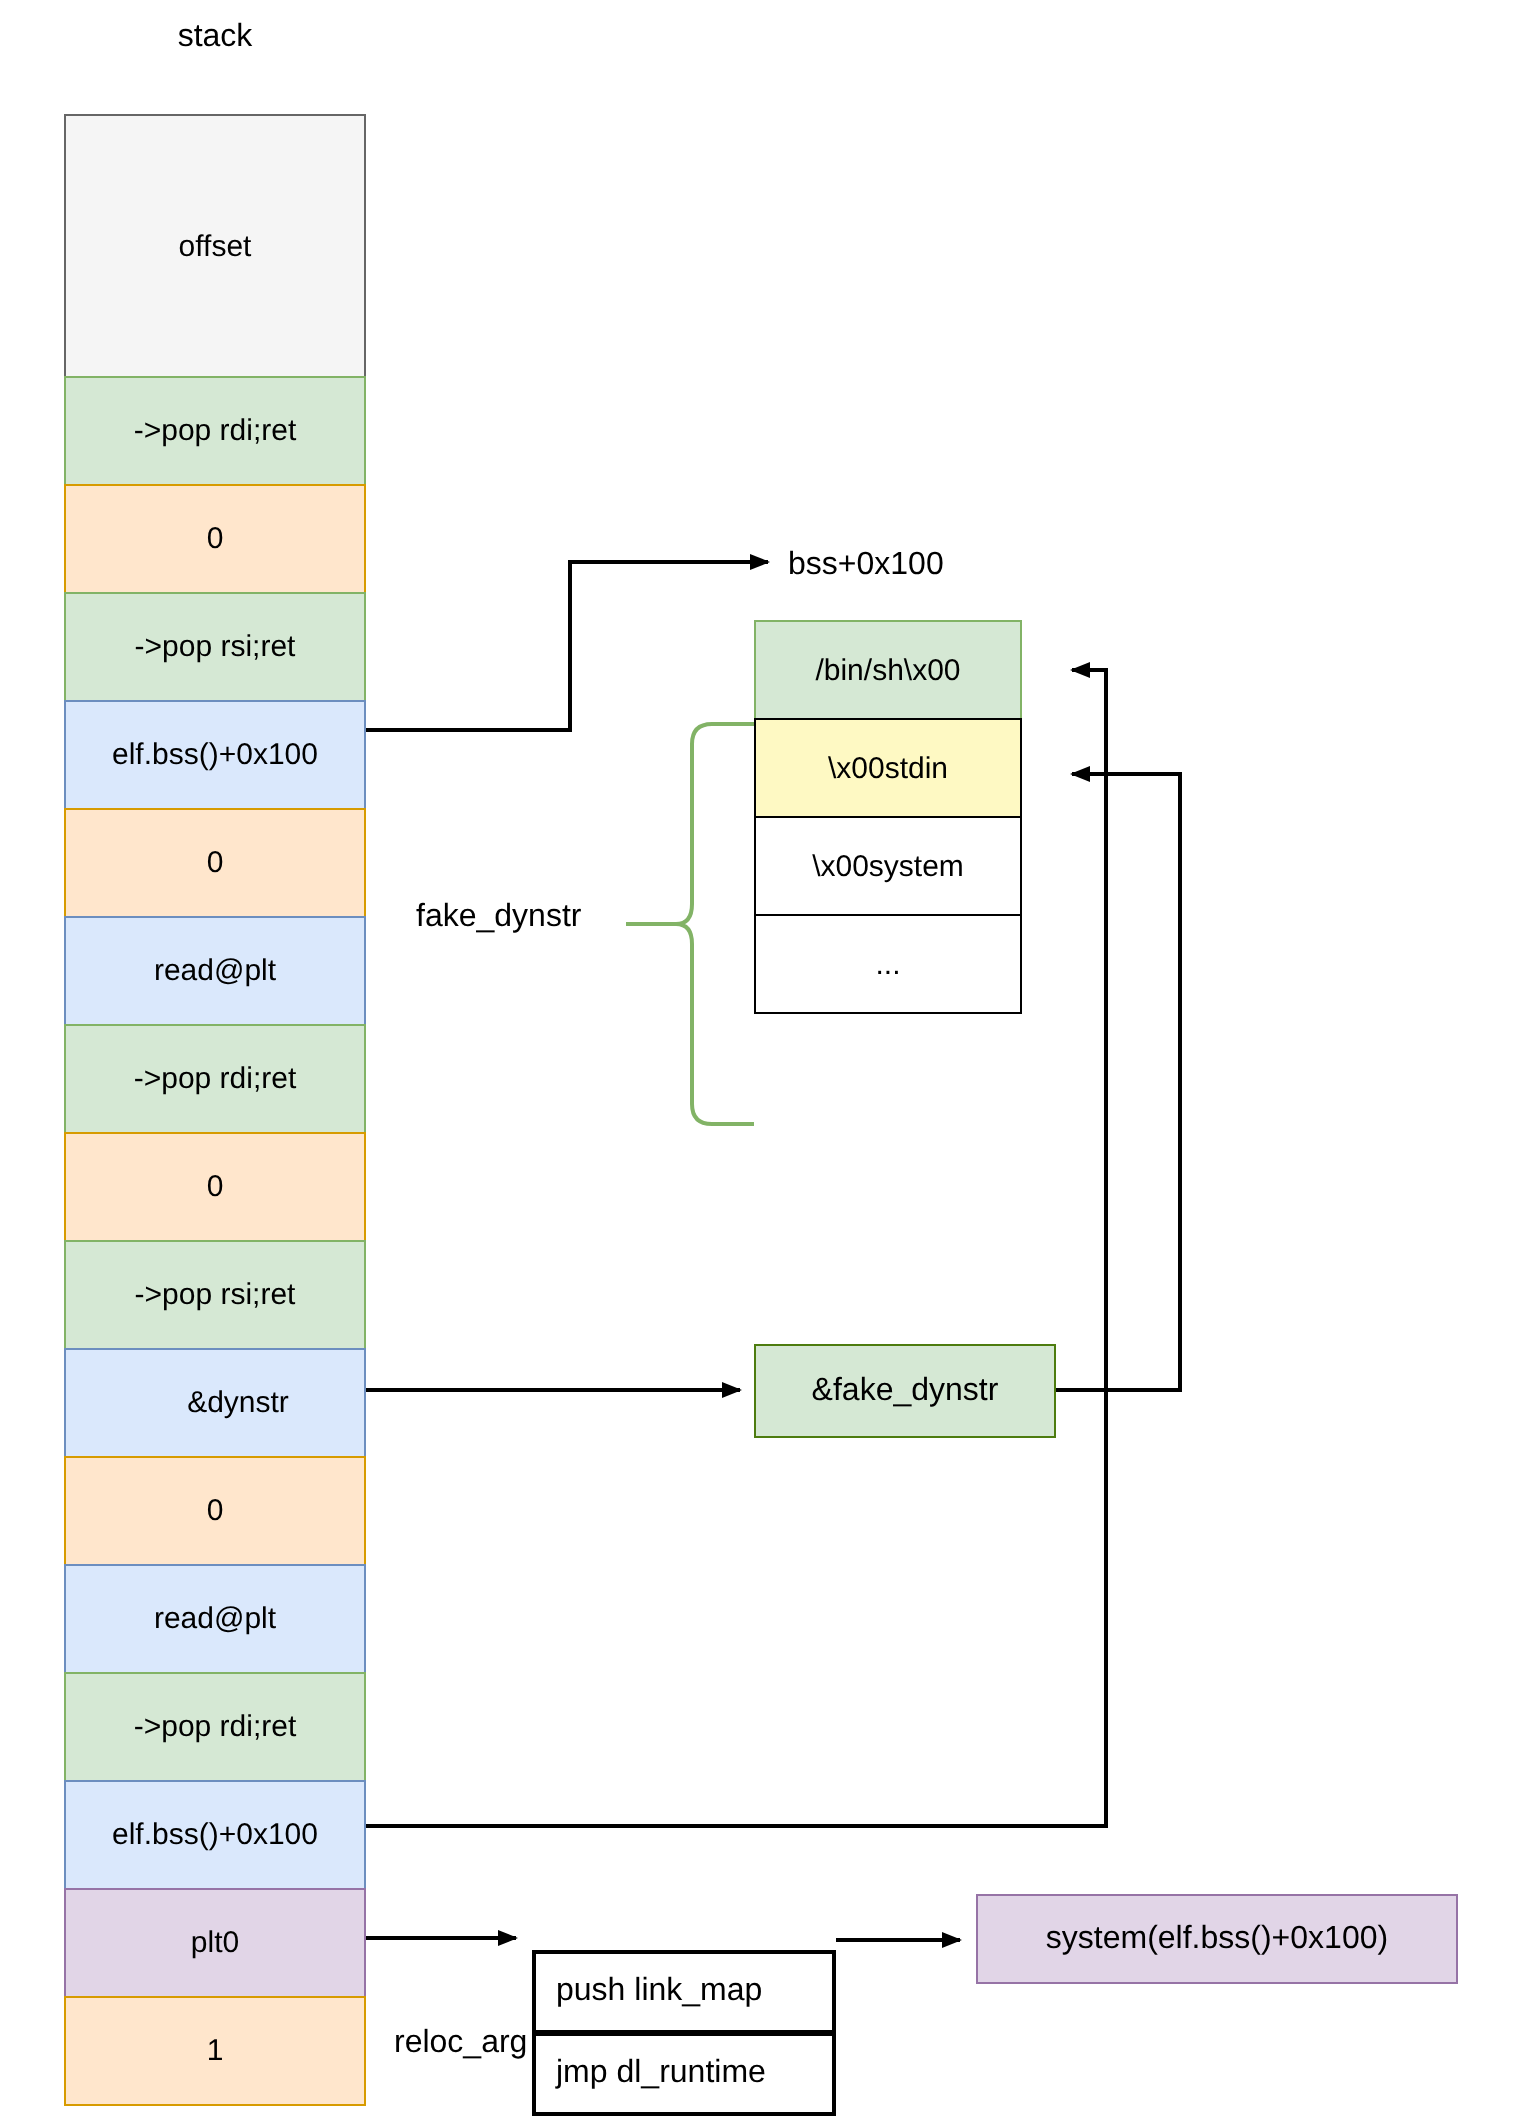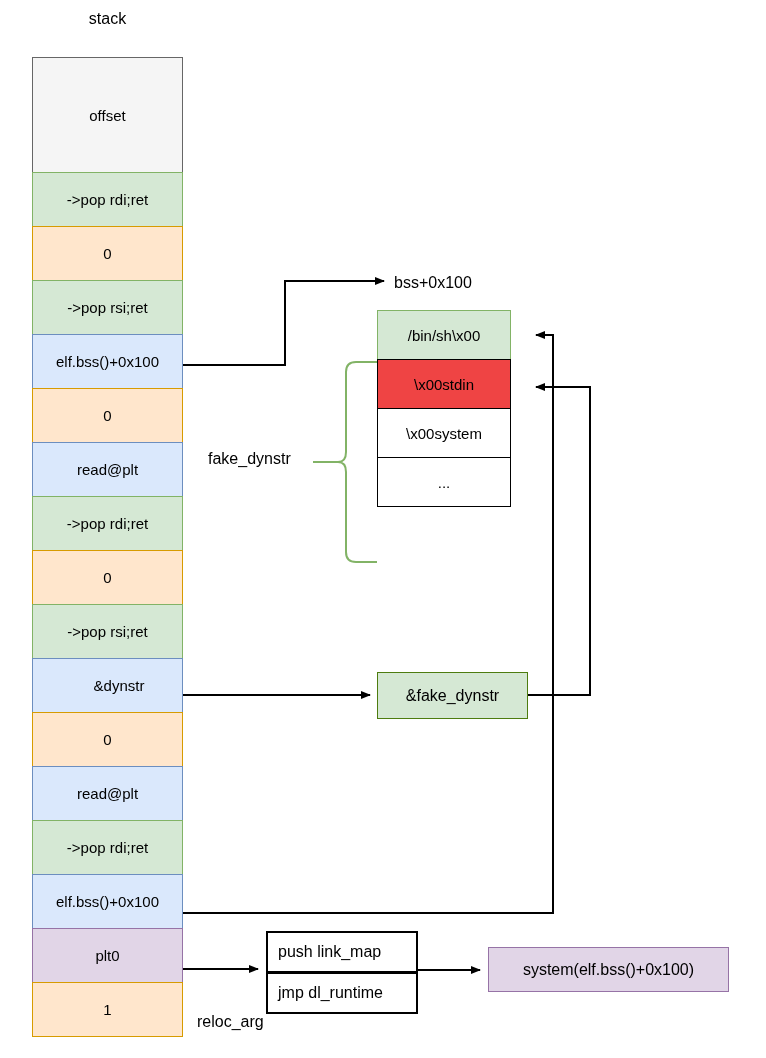--- a/index.html
+++ b/index.html
@@ -12,21 +12,21 @@
   }
   .abs{position:absolute;box-sizing:border-box;}
   
   #stack-column{left:32px;top:57px;width:151px;}
   .stack-cell{
     position:relative;box-sizing:border-box;
     height:55px;display:flex;align-items:center;justify-content:center;
     font-size:15px;border:1px solid transparent;margin-top:-1px;
   }
   .stack-cell:first-child{margin-top:0;}
-  .tall{height:116px;}
+  .tall{height:132px;}
 
   
   .label{font-size:16px;white-space:nowrap;}
 
   
   .membox{
     width:134px;height:50px;border:1px solid #000000;background:#ffffff;
     display:flex;align-items:center;justify-content:center;font-size:15px;
     margin-top:-1px;box-sizing:border-box;
   }
@@ -104,42 +104,42 @@
     </div>
     <div class="stack-cell" style="background: rgb(255, 230, 204); border-color: rgb(215, 155, 0);">
       <span>1</span>
     </div>
   </div>
 
 <div class="abs" id="memory-block" style="left:377px;top:310px;width:151px;">
     <div class="membox first" style="background: rgb(213, 232, 212); border-color: rgb(130, 179, 102);">
       <span>/bin/sh\x00</span>
     </div>
-    <div class="membox" style="background: #ef4444; border-color: rgb(0, 0, 0); justify-content: center;">
+    <div class="membox" style="background: #fef9c3; border-color: rgb(0, 0, 0); justify-content: center;">
       <span>\x00stdin</span>
     </div>
     <div class="membox" style="background: rgb(255, 255, 255); border-color: rgb(0, 0, 0);">
       <span>\x00system</span>
     </div>
     <div class="membox" style="background: rgb(255, 255, 255); border-color: rgb(0, 0, 0);">
       <span>...</span>
     </div>
   </div>
 
 <div class="abs label" style="left:394px;top:274px;">bss+0x100</div>
 
 <div class="abs label" style="left:208px;top:450px;">fake_dynstr</div>
 
 <div class="abs label" style="left:197px;top:1013px;">reloc_arg</div>
 
 <div class="abs greenbox" style="left:377px;top:672px;width:151px;height:47px;">
   <span>&amp;fake_dynstr</span>
 </div>
 
-<div class="abs" style="left:266px;top:931px;width:152px;height:83px;border:2px solid #000;background:#84cc16;">
+<div class="abs" style="left:266px;top:975px;width:152px;height:83px;border:2px solid #000;background:#84cc16;">
   <div class="plainbox" style="position:absolute;left:-2px;top:-2px;width:152px;height:42px;border:2px solid #000;">
     <span>push link_map</span>
   </div>
   <div class="plainbox" style="position:absolute;left:-2px;top:39px;width:152px;height:42px;border:2px solid #000;">
     <span>jmp dl_runtime</span>
   </div>
 </div>
 
 <div class="abs purplebox" style="left:488px;top:947px;width:241px;height:45px;">
   <span>system(elf.bss()+0x100)</span>

